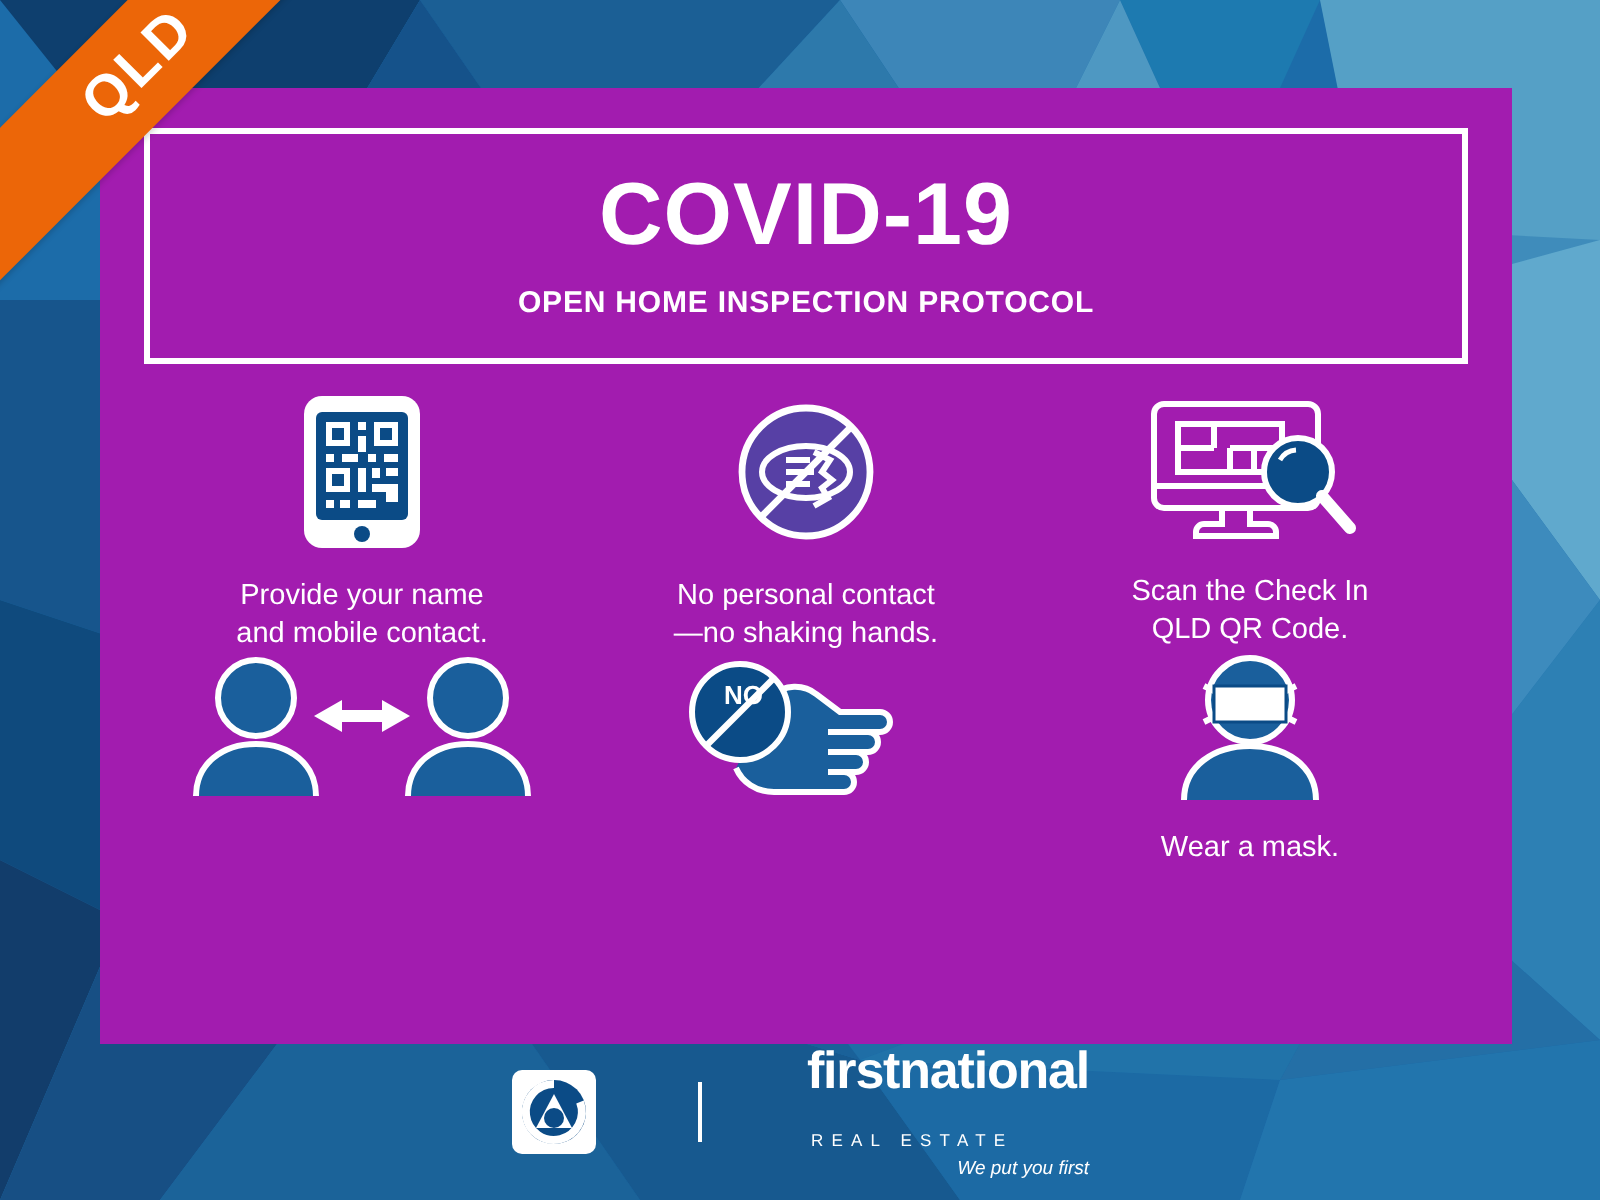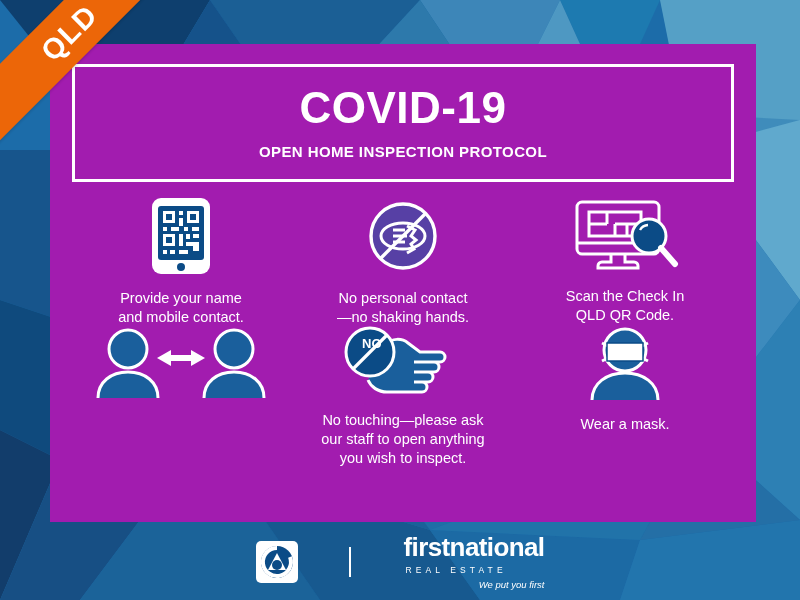--- a/index.html
+++ b/index.html
@@ -75,21 +75,21 @@
     z-index:20;
   }
   #logo-inner { display:flex; align-items:center;gap:44px; }
   #logo-text { margin-left:9px; }
   #logo-name {
     color:#ffffff; font-size:26px; font-weight:bold; letter-spacing:-.6px;
     line-height:1;
   }
   #logo-sub {
     color:#ffffff; font-size:8.5px; letter-spacing:4.1px;
-    margin-top:5px; margin-left:2px;
+    margin-top:17px; margin-left:2px;
   }
   #logo-tag {
     color:#ffffff; font-size:9.5px; font-weight:normal; font-style:italic;
     text-align:right; margin-top:4px;
   }
   .divider-bar { width:2px; height:30px; background:#fff; margin-left:7px; }
 </style>
 </head>
 <body>
 
@@ -228,23 +228,20 @@
       <div class="icon-wrap">
         <svg width="122" height="76" viewBox="0 0 122 76">
           <g fill="none" stroke="#fff" stroke-width="3">
             <path d="M44 22c6-6 16-6 22-1l12 9h20a5 5 0 0 1 0 10H72h20a5 5 0 0 1 0 10H72h14a5 5 0 0 1 0 10H72h8a5 5 0 0 1 0 10H45c-9 0-16-5-19-12" fill="#1a5f9c"></path>
             <circle cx="28" cy="30" r="24" fill="#0b4b86"></circle>
             <line x1="11" y1="47" x2="45" y2="13" stroke-width="3.2"></line>
           </g>
           <text x="20" y="26" fill="#fff" font-family="Liberation Sans, sans-serif" font-size="13" font-weight="bold">NO</text>
         </svg>
       </div>
-      <div class="caption">No touching—please ask
-our staff to open anything
-you wish to inspect.</div>
     </div>
 
     <div class="cell">
       <div class="icon-wrap">
         <svg width="90" height="78" viewBox="0 0 90 78">
           <g fill="none" stroke="#fff" stroke-width="3">
             <circle cx="45" cy="26" r="21" fill="#1a5f9c"></circle>
             <path d="M12 76c0-17 15-27 33-27s33 10 33 27" fill="#1a5f9c"></path>
             <path d="M28 22l-6-3M28 34l-6 3M62 22l6-3M62 34l6 3"></path>
           </g>

